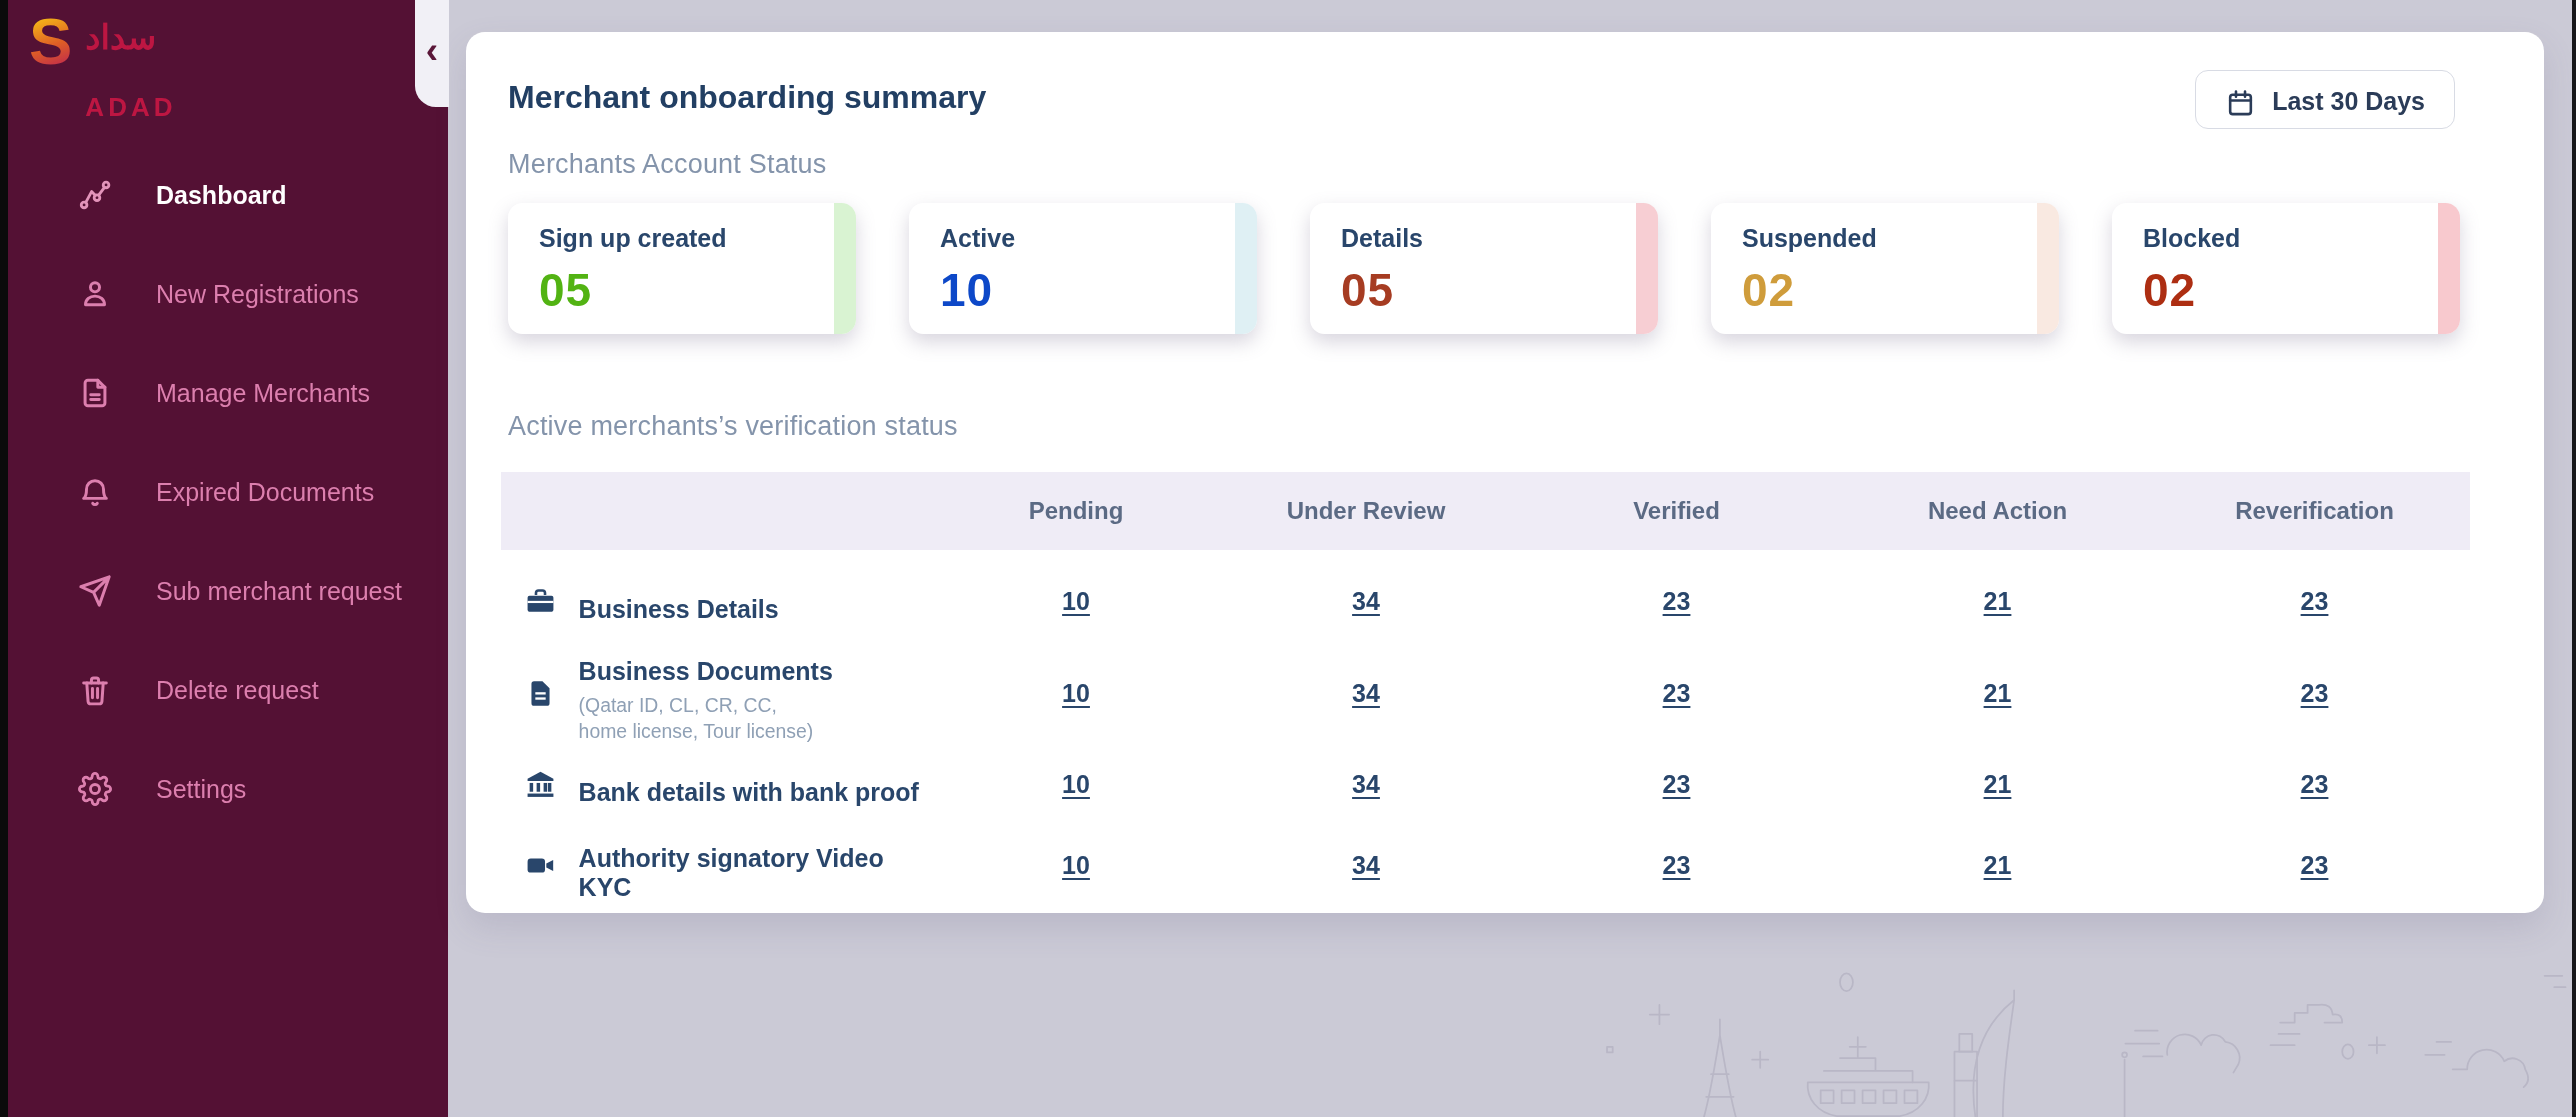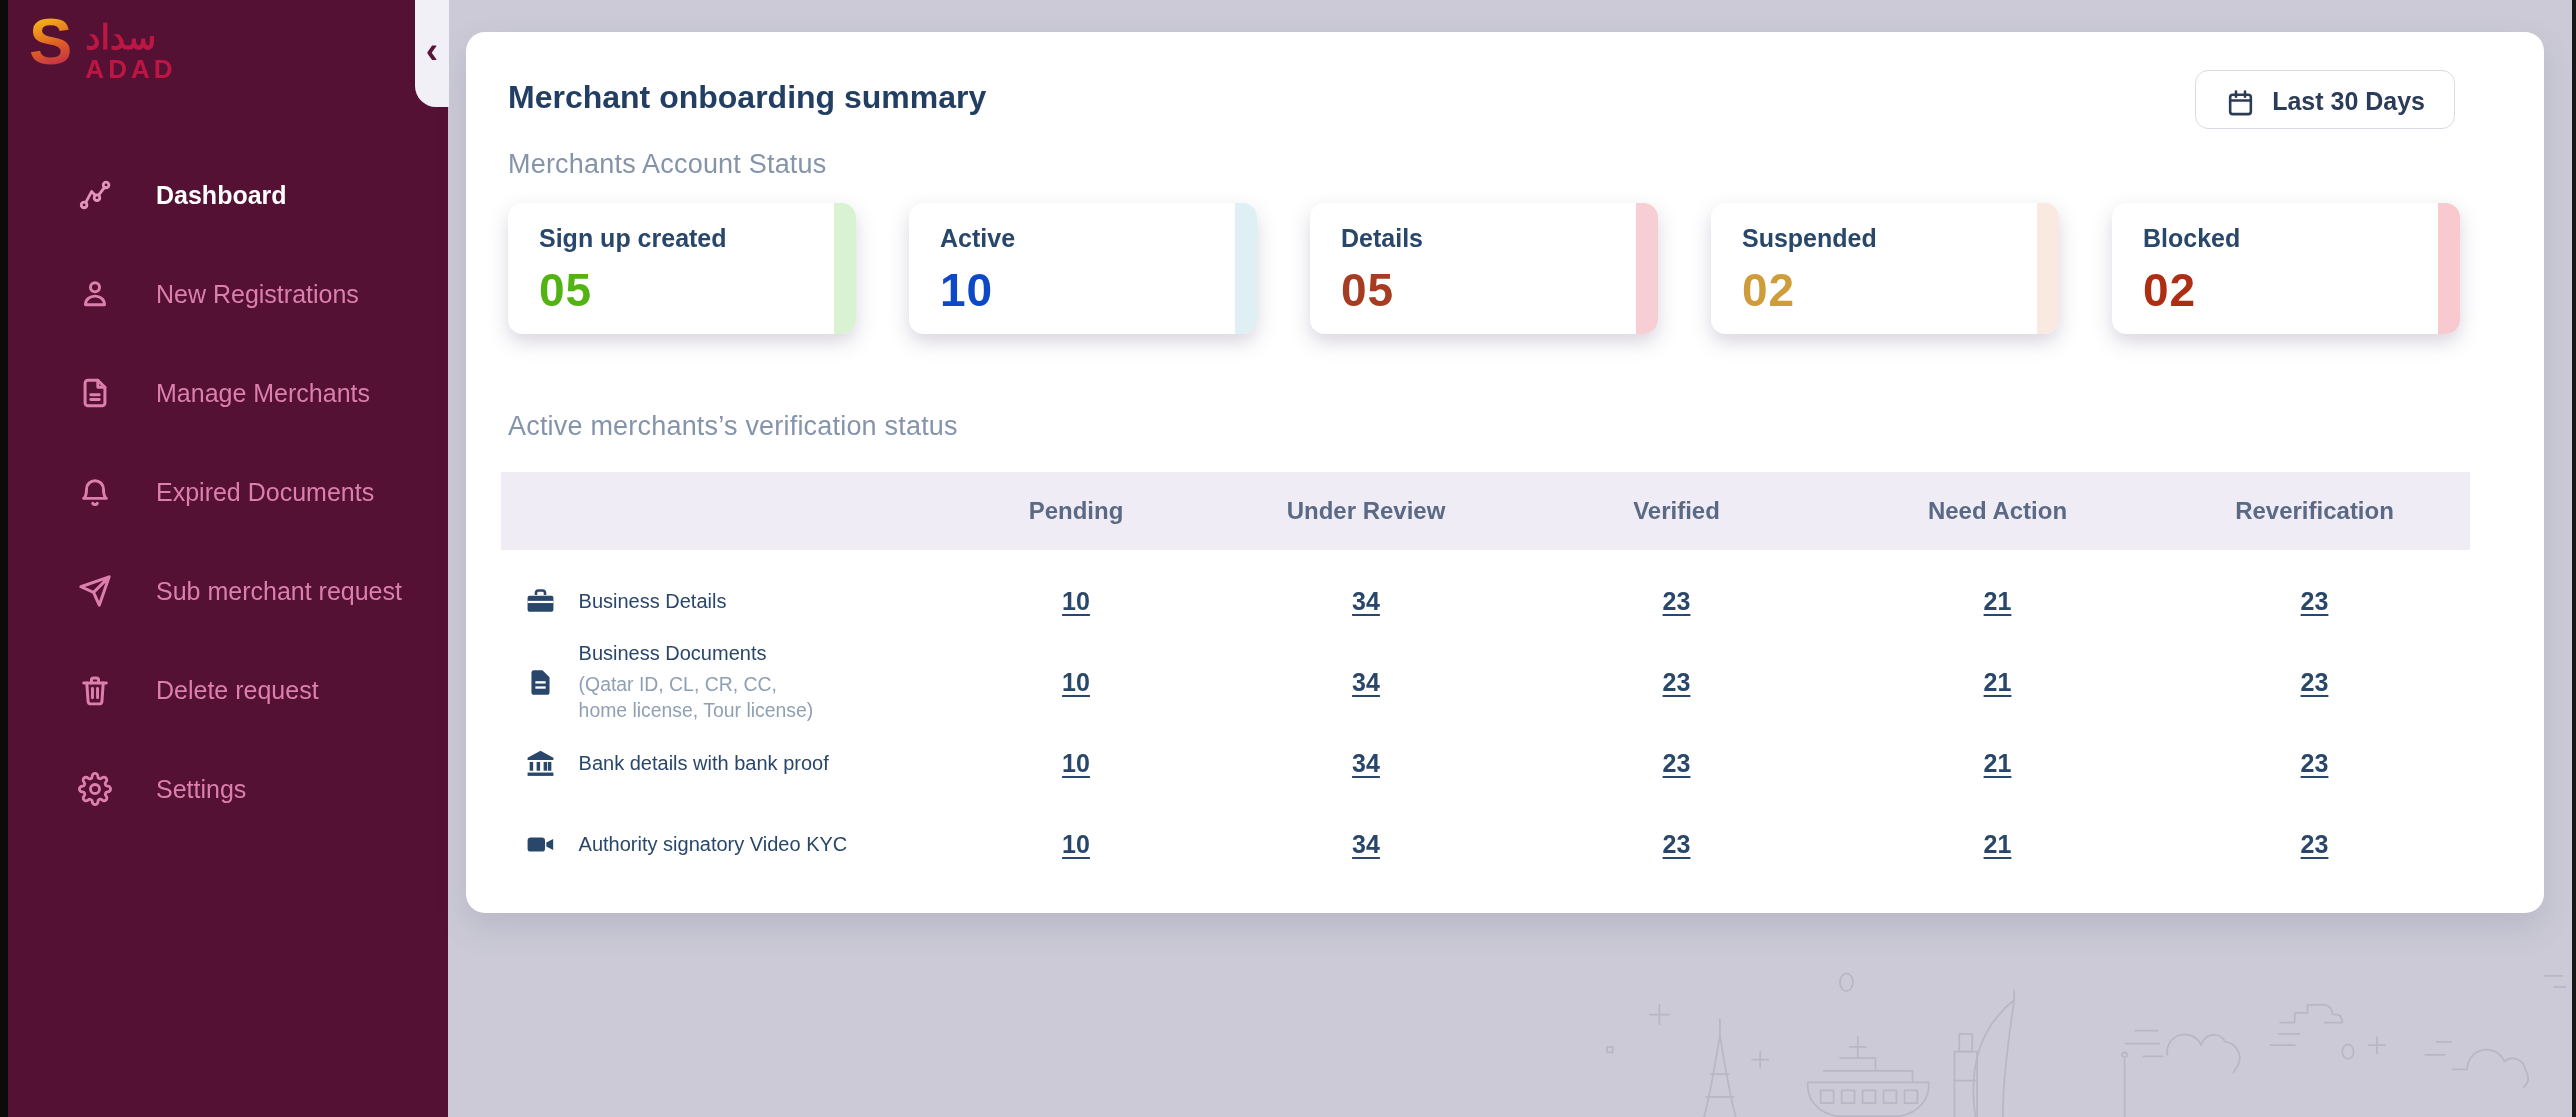--- a/index.html
+++ b/index.html
@@ -13,21 +13,21 @@
   .edge-right { position:absolute; right:0; top:0; bottom:0; width:4px;  background:#17171a; z-index:20; }
 
   
   .sidebar { position:absolute; left:8px; top:0; bottom:0; width:440px; background:#541134; z-index:2; }
   .logo { position:absolute; top:13px; left:21px; display:flex; gap:13px; align-items:flex-start; }
   .logo-s {
     font-size:65px; font-weight:800; line-height:.9;
     background:linear-gradient(160deg,#f3b018 15%,#de5d26 55%,#bf2a4d 90%);
     -webkit-background-clip:text; background-clip:text; color:transparent;
   }
-  .logo-text { display:flex; flex-direction:column; line-height:1; color:#bd1642; margin-top:6.5px; }
+  .logo-text { display:flex; flex-direction:column; line-height:1; color:#bd1642; margin-top:6.5px;gap:38px; }
   .logo-ar    { font-size:34px; font-weight:700; }
   .logo-latin { font-size:26px; font-weight:800; letter-spacing:4px; margin-top:2.4px; }
 
   .nav { position:absolute; top:171px; left:0; right:0; display:flex; flex-direction:column; gap:51px;padding-left:18px; }
   .nav-item { display:flex; align-items:center; height:48px; padding-left:52px; gap:44px;
               color:#dc7fae; font-size:25px; cursor:pointer; }
   .nav-item svg { width:34px; height:34px; flex:none; }
   .nav-item.active { color:#ffffff; font-weight:700; }
   .nav-item.active svg { color:#e394ba; }
 
@@ -61,21 +61,21 @@
 
   
   .vtable { position:absolute; left:35px; top:440px; width:1969px; }
   .vrow  { display:grid; grid-template-columns:436px 278px 302px 319px 323px 311px; align-items:center; }
   .vhead { height:78px; background:#efecf6; color:#5b6a84; font-weight:700; font-size:24px; }
   .vhead .col { text-align:center; }
   .vbody { margin-top:11.3px; }
   .vbody .vrow { min-height:81px; }
   .rowlabel { display:flex; align-items:center; gap:22.6px; padding-left:24px; }
   .rowlabel svg { width:31px; height:31px; color:#29466b; flex:none; }
-  .rowlabel .txt { font-size:20px; font-weight:400; color:#29466b; line-height:1.15; }
+  .rowlabel .txt { font-size:25px; font-weight:700; color:#29466b; line-height:1.15;margin-top:15px; }
   .sub { font-size:19.4px; color:#8fa0b5; font-weight:400; line-height:1.35; margin-top:5.6px; }
   .vnum { text-align:center; font-size:25px; font-weight:700; color:#29466b; }
   .vnum span { text-decoration:underline; text-underline-offset:4px; text-decoration-thickness:1.6px; cursor:pointer; }
 
   
   .skyline { position:absolute; right:4px; bottom:0; width:1048px; height:194px; z-index:1; color:#b6b4c4; }
 </style>
 </head>
 <body>
 

